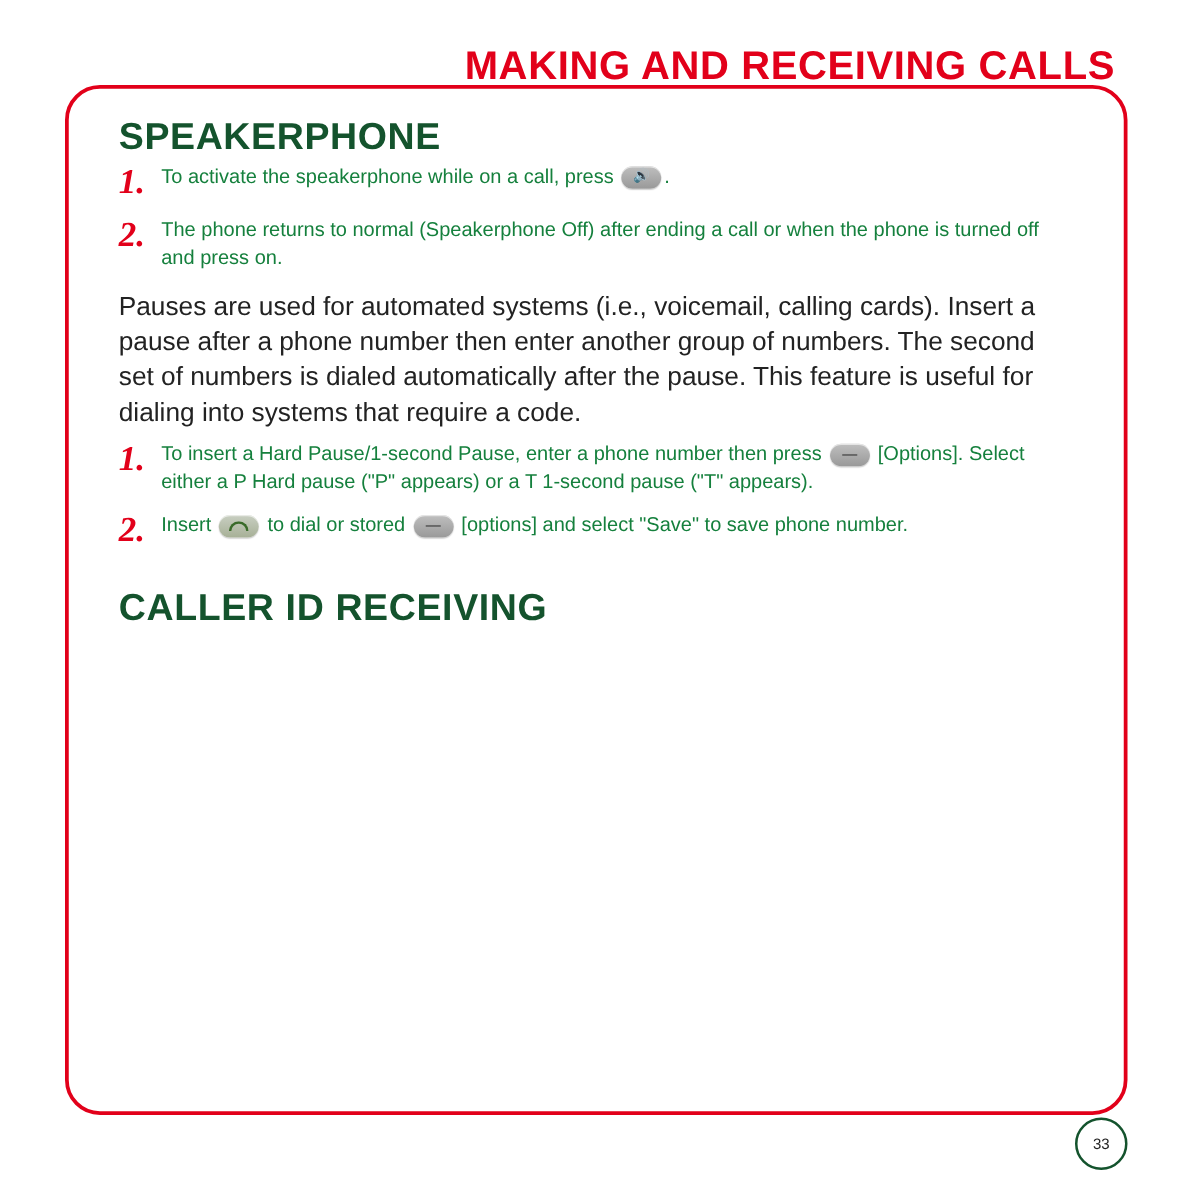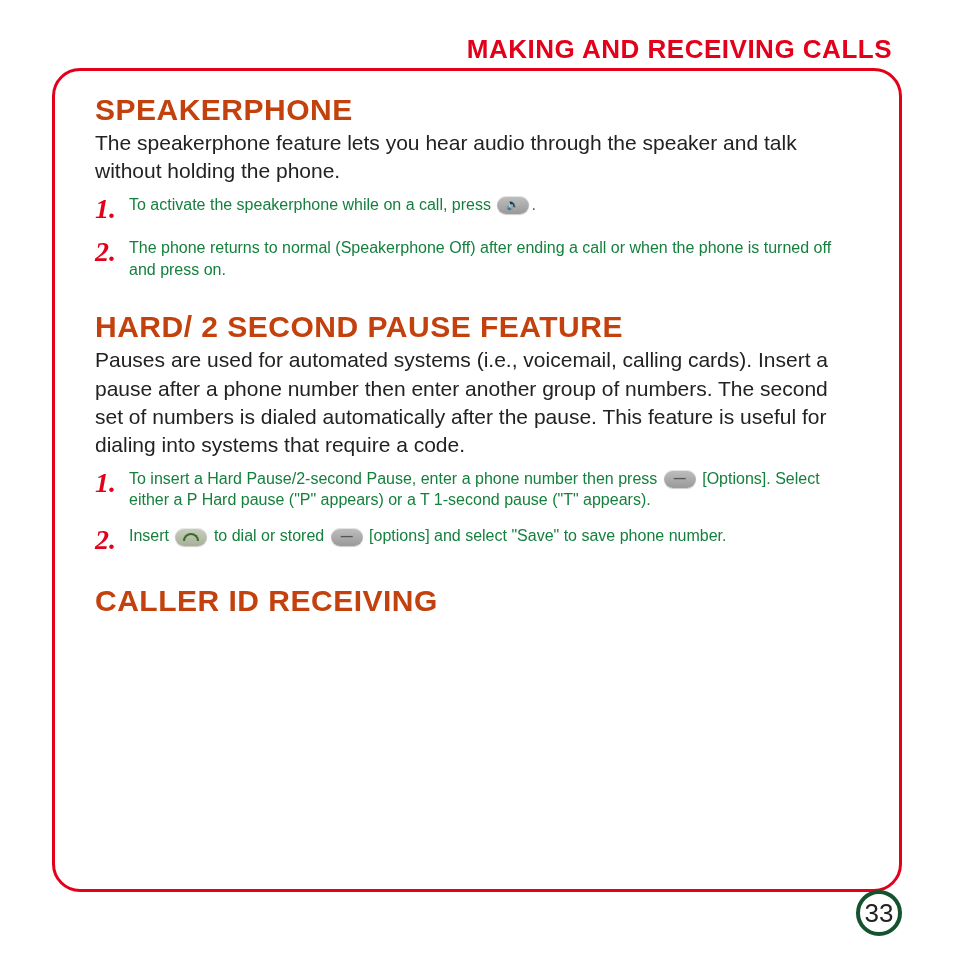--- a/index.html
+++ b/index.html
@@ -11,36 +11,36 @@
     font-family: "Myriad Pro", "Segoe UI", "Helvetica Neue", Arial, sans-serif;
     position: relative;
     box-sizing: border-box;
   }
   .page-header {
     position: absolute;
     top: 34px;
     right: 62px;
     color: #e2001a;
     font-weight: 700;
-    font-size: 26px;
+    font-size: 32px;
     letter-spacing: 0.5px;
   }
   .frame {
     position: absolute;
     top: 68px;
     left: 52px;
     right: 52px;
     bottom: 62px;
     border: 3px solid #e2001a;
     border-radius: 28px;
     padding: 24px 40px 24px 40px;
     box-sizing: border-box;
   }
   .section-title {
-    color: #c2410c;
+    color: #14532d;
     font-family: "Arial Black", Impact, "Franklin Gothic Bold", sans-serif;
     font-weight: 900;
     font-size: 30px;
     letter-spacing: 0.5px;
     margin-top: 6px;
     margin-bottom: 2px;
     font-stretch: condensed;
   }
   .section-title.first { margin-top: -2px; }
   .section-title ~ .section-title { margin-top: 30px; }
@@ -118,58 +118,56 @@
     left: 50%;
     top: 50%;
     transform: translate(-50%,-50%);
   }
   .page-num {
     position: absolute;
     right: 52px;
     bottom: 18px;
     width: 38px;
     height: 38px;
-    border: 4px solid #14532d;
+    border: 2px solid #14532d;
     border-radius: 50%;
     color: #222;
-    font-size: 26px;
+    font-size: 12px;
     display: flex;
     align-items: center;
     justify-content: center;
   }
 </style>
 </head>
 <body>
 
 <div class="page-header">MAKING AND RECEIVING CALLS</div>
 
 <div class="frame">
 
   <div class="section-title first">SPEAKERPHONE</div>
-  <p class="body-text">The speakerphone feature lets you hear audio through the speaker and talk without holding the phone.</p>
   <div class="list">
     <div class="item">
       <div class="num">1.</div>
       <div class="item-text">
         <span>To activate the speakerphone while on a call, press </span><span class="icon-key speaker"></span><span>.</span>
       </div>
     </div>
     <div class="item">
       <div class="num">2.</div>
       <div class="item-text">The phone returns to normal (Speakerphone Off) after ending a call or when the phone is turned off and press on.</div>
     </div>
   </div>
 
-  <div class="section-title">HARD/ 2 SECOND PAUSE FEATURE</div>
   <p class="body-text">Pauses are used for automated systems (i.e., voicemail, calling cards).  Insert a pause after a phone number then enter another group of numbers.  The second set of numbers is dialed automatically after the pause.  This feature is useful for dialing into systems that require a code.</p>
   <div class="list">
     <div class="item">
       <div class="num">1.</div>
       <div class="item-text">
-        <span>To insert a Hard Pause/2-second Pause, enter a phone number then press </span><span class="icon-key dash"></span><span> [Options]. Select either a P Hard pause ("P" appears) or a T 1-second pause ("T" appears).</span>
+        <span>To insert a Hard Pause/1-second Pause, enter a phone number then press </span><span class="icon-key dash"></span><span> [Options]. Select either a P Hard pause ("P" appears) or a T 1-second pause ("T" appears).</span>
       </div>
     </div>
     <div class="item">
       <div class="num">2.</div>
       <div class="item-text">
         <span>Insert </span><span class="icon-key call"></span><span> to dial or stored </span><span class="icon-key dash"></span><span> [options] and select "Save" to save phone number.</span>
       </div>
     </div>
   </div>
 

